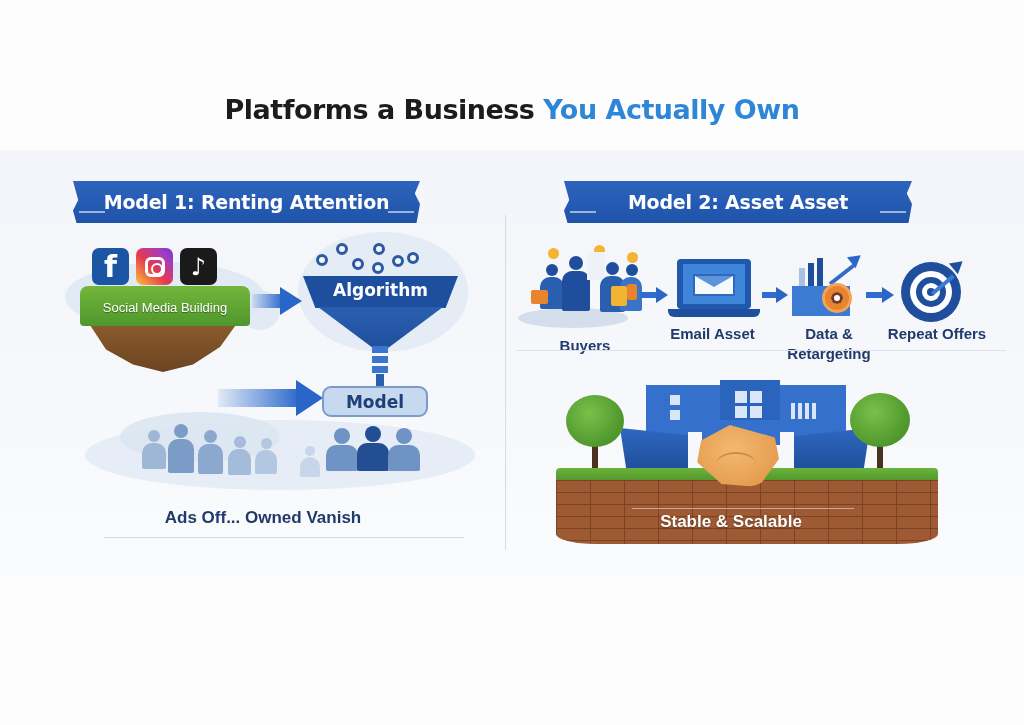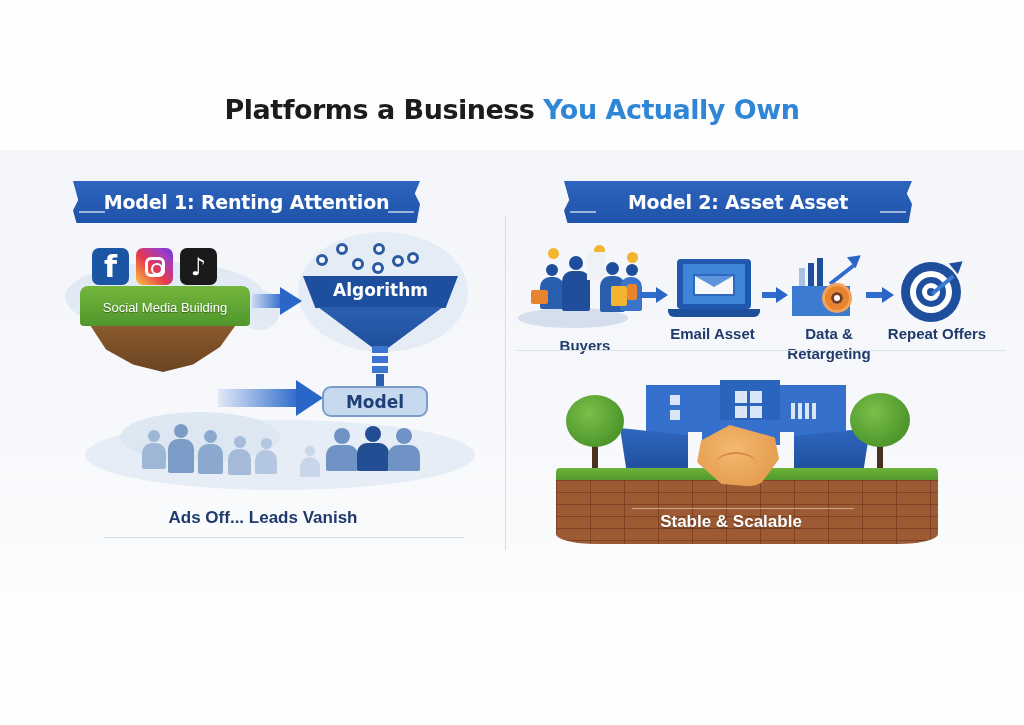--- a/index.html
+++ b/index.html
@@ -272,21 +272,21 @@
     <div class="person" style="left:357px;top:426px;">
       <div class="h" style="left:8px;top:0;width:16px;height:16px;background:#234e94;"></div>
       <div class="b" style="left:0;top:17px;width:32px;height:28px;background:#234e94;"></div>
     </div>
     <div class="person" style="left:388px;top:428px;">
       <div class="h" style="left:8px;top:0;width:16px;height:16px;background:#6f93c5;"></div>
       <div class="b" style="left:0;top:17px;width:32px;height:26px;background:#6f93c5;"></div>
     </div>
   </div>
 
-  <div class="caption1">Ads Off...  Leads Vanish</div>
+  <div class="caption1">Ads Off...  Owned Vanish</div>
   <div class="underline1"></div>
 </section>
 
 <section>
   <div class="ribbon m2">
     <span class="txt">Model 2: Asset Asset</span>
   </div>
 
   <div>
     <div class="buyer-shadow"></div>

